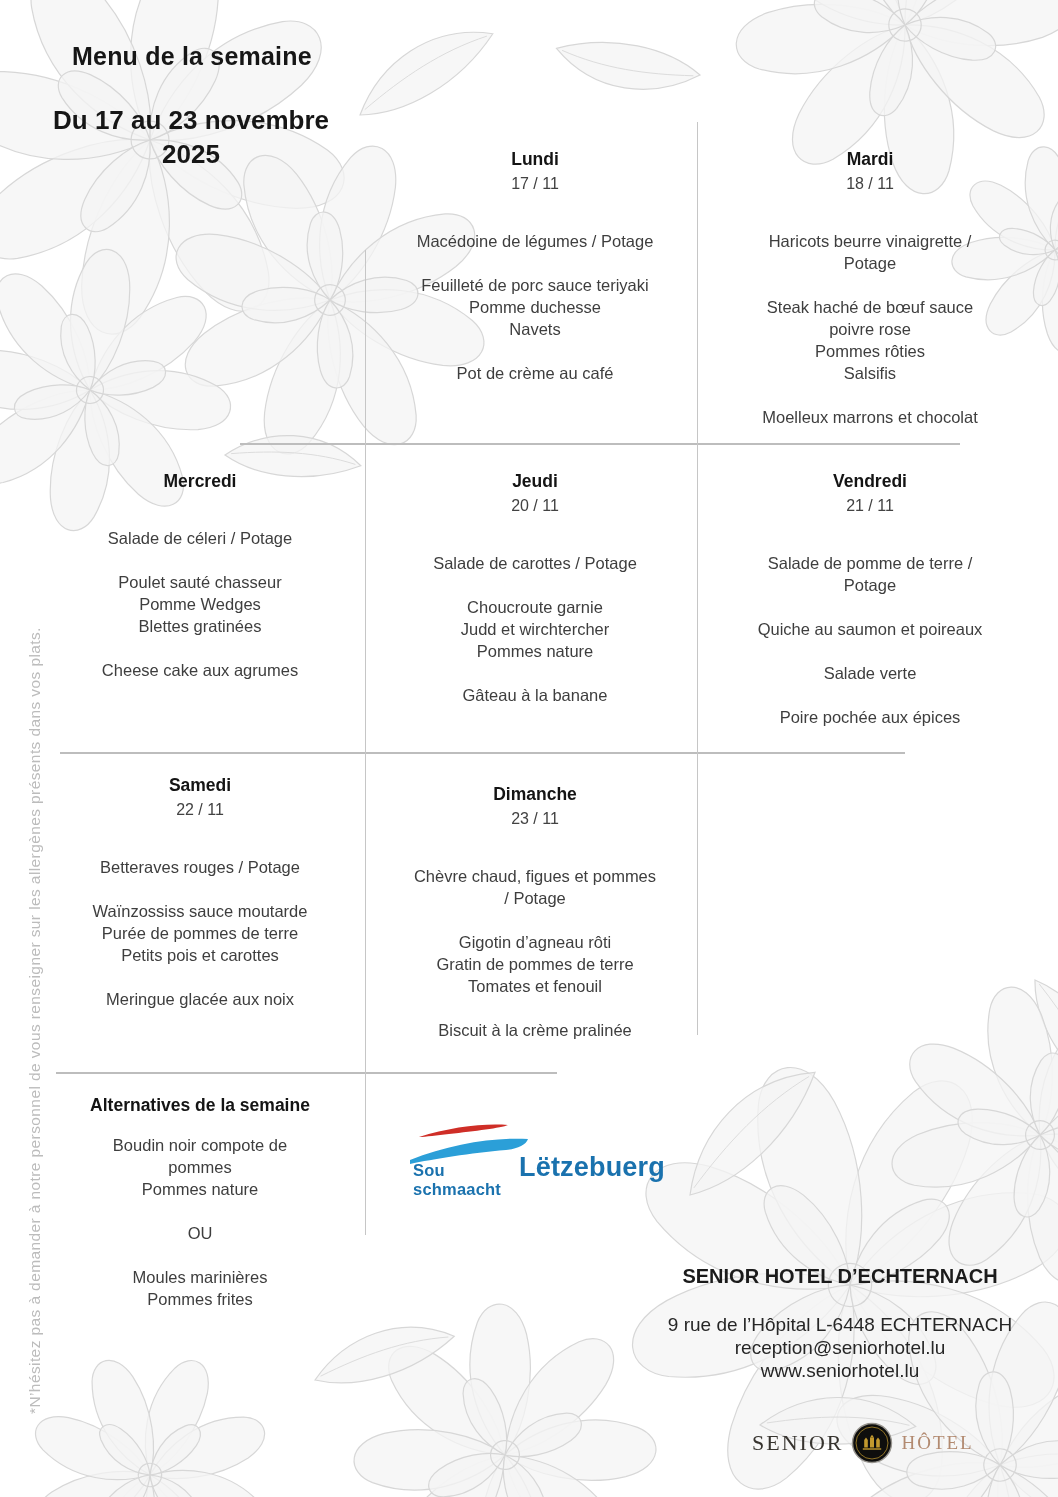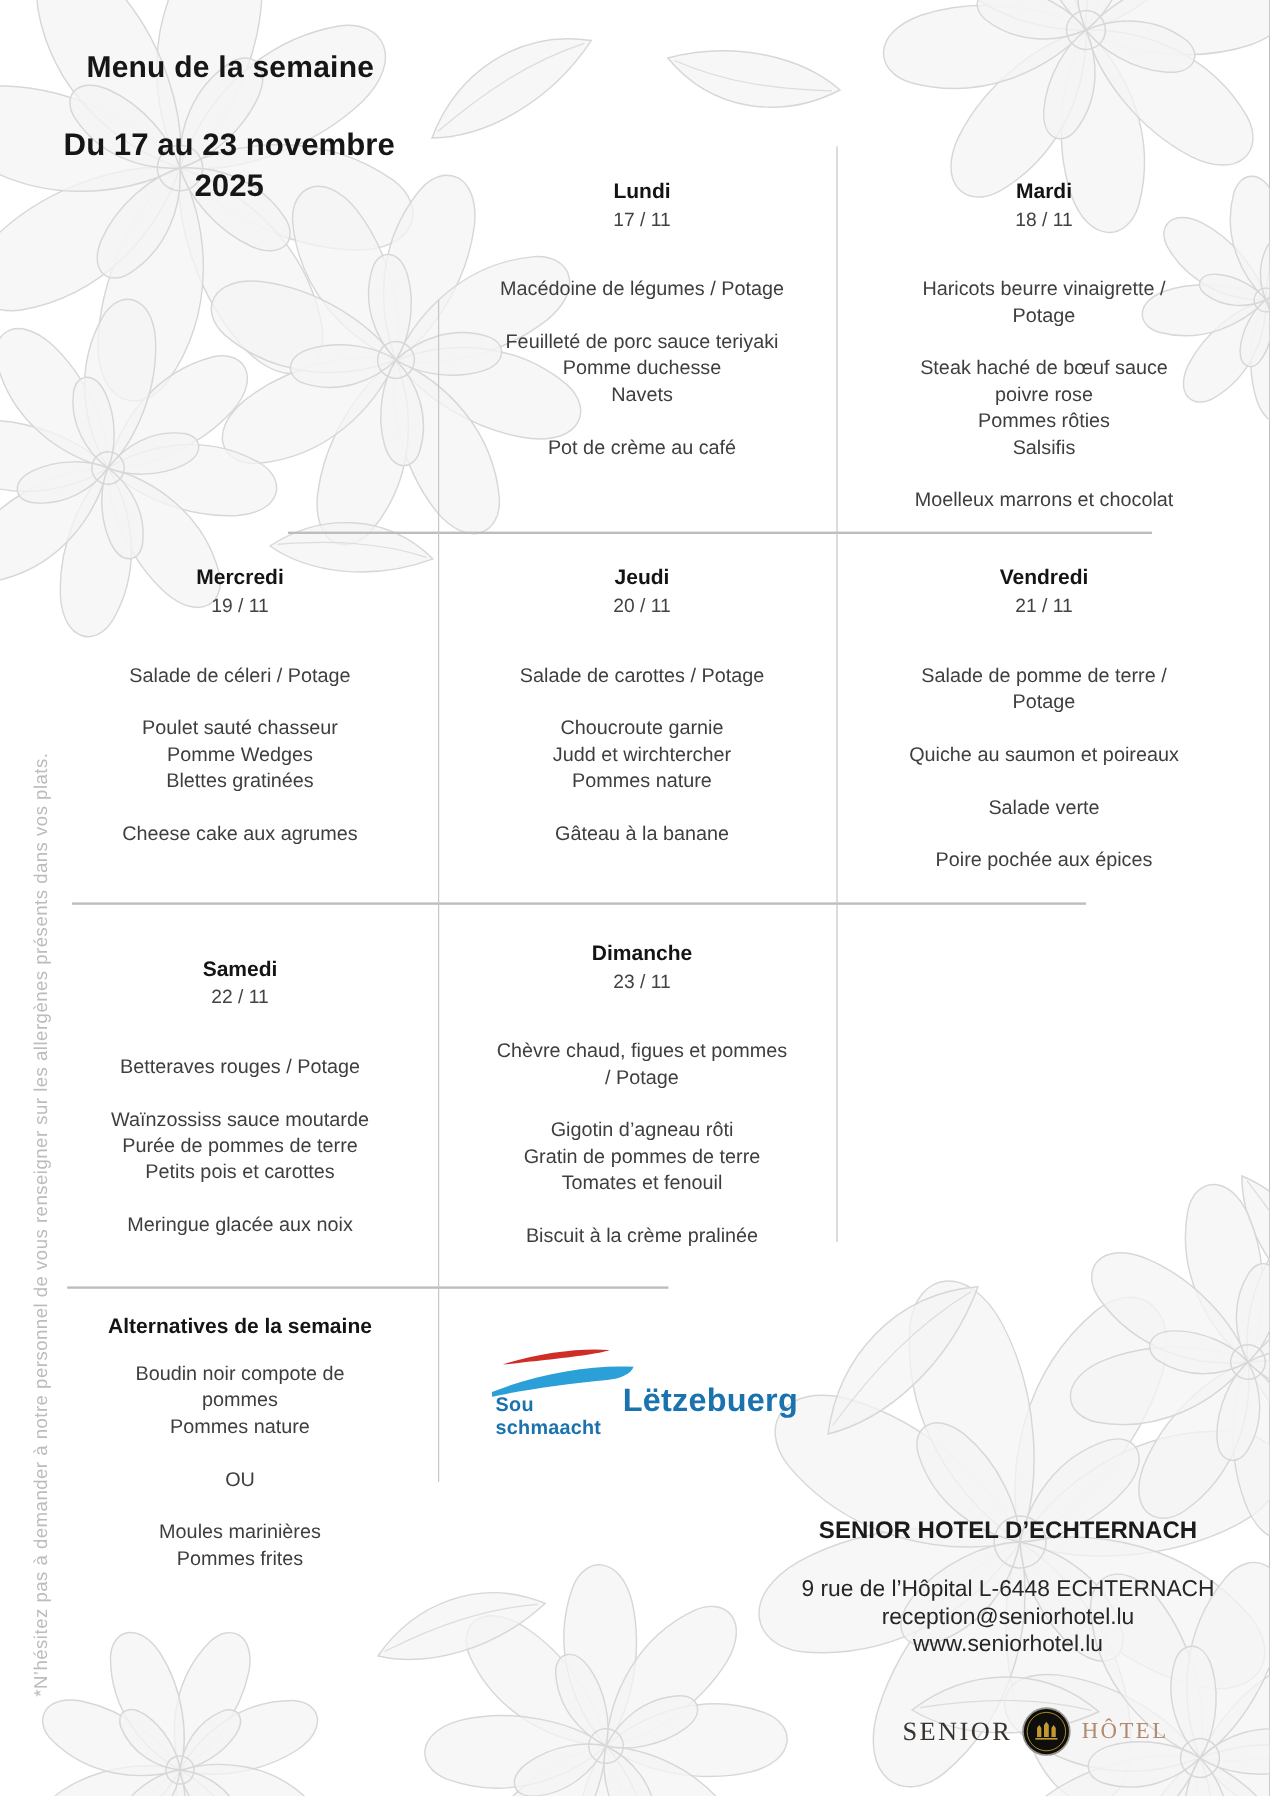--- a/index.html
+++ b/index.html
@@ -29,21 +29,21 @@
   .day-date{font-size:16px;color:#424242;line-height:22px;margin-top:3px;}
   .day-menu{
     margin-top:35px;font-size:16.5px;line-height:22px;color:#3e3e3e;
     white-space:pre-line;
   }
   .pos-lundi{left:375px;top:148px;width:320px;}
   .pos-mardi{left:702px;top:148px;width:336px;}
   .pos-mercredi{left:35px;top:470px;width:330px;}
   .pos-jeudi{left:375px;top:470px;width:320px;}
   .pos-vendredi{left:702px;top:470px;width:336px;}
-  .pos-samedi{left:35px;top:796px;width:330px;}
+  .pos-samedi{left:35px;top:774px;width:330px;}
   .pos-dimanche{left:375px;top:783px;width:320px;}
 
   .alt-block{position:absolute;left:35px;top:1094px;width:330px;text-align:center;}
   .alt-title{font-size:17.5px;font-weight:bold;color:#141414;line-height:22px;}
   .alt-menu{margin-top:18px;font-size:16.5px;line-height:22px;color:#3e3e3e;white-space:pre-line;}
 
   .allergen-note{
     position:absolute;left:26px;top:1414px;transform-origin:0 0;
     transform:rotate(-90deg);white-space:nowrap;
     font-size:15.5px;letter-spacing:.4px;color:#bcbcbc;
@@ -156,21 +156,20 @@
 
 Steak haché de bœuf sauce
 poivre rose
 Pommes rôties
 Salsifis
 
 Moelleux marrons et chocolat</div>
     </div>
     <div class="day-block pos-mercredi">
       <div class="day-name">Mercredi</div>
-      <div class="day-date">19 / 11</div>
       <div class="day-menu">Salade de céleri / Potage
 
 Poulet sauté chasseur
 Pomme Wedges
 Blettes gratinées
 
 Cheese cake aux agrumes</div>
     </div>
     <div class="day-block pos-jeudi">
       <div class="day-name">Jeudi</div>

